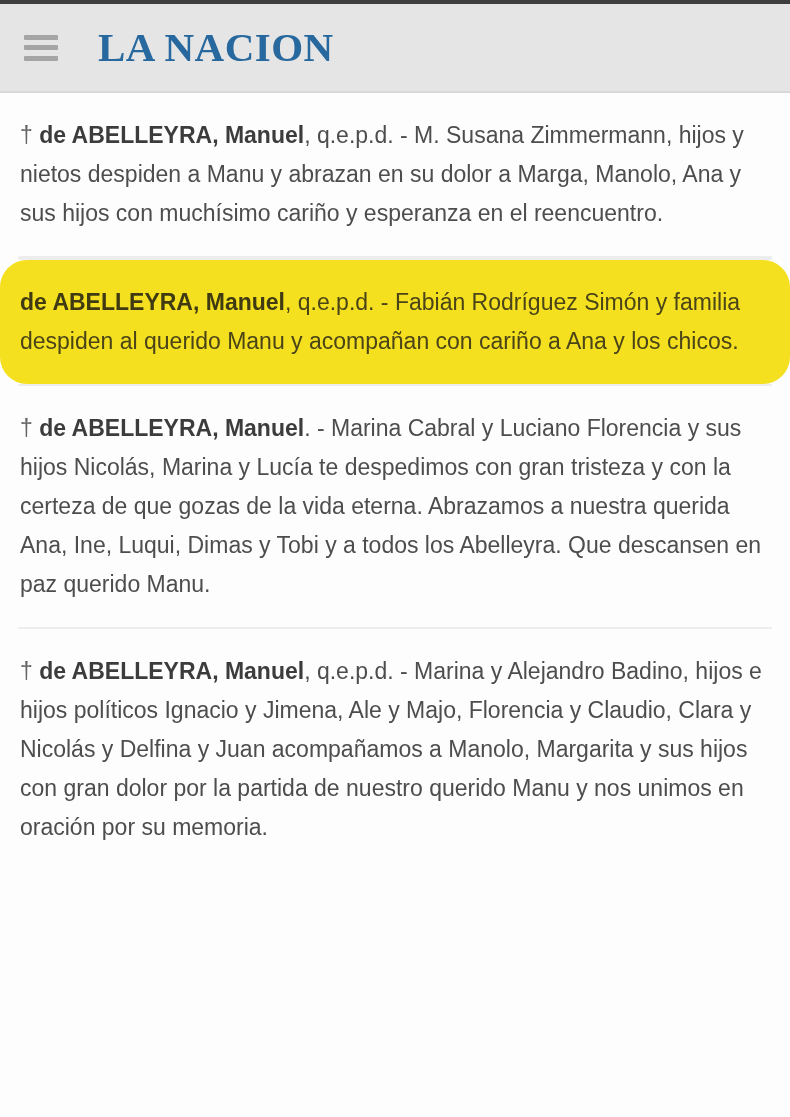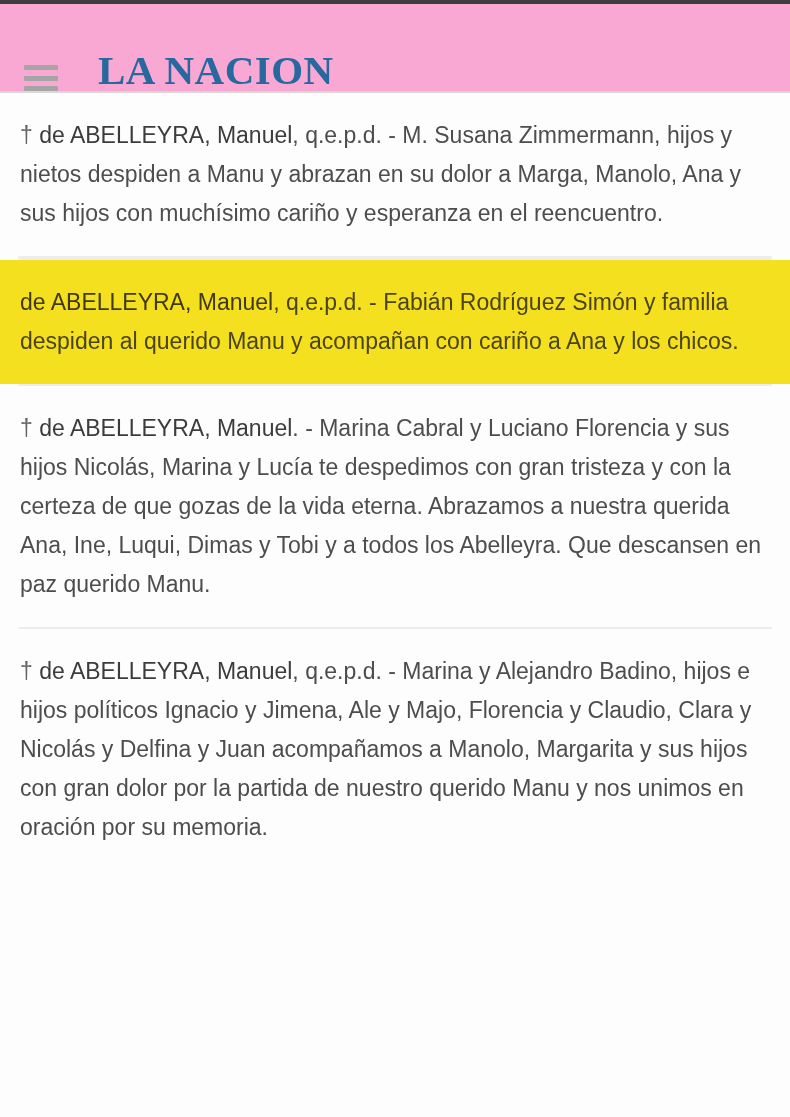--- a/index.html
+++ b/index.html
@@ -14,24 +14,24 @@
     background: #fdfdfd;
     margin: 0 auto;
     position: relative;
   }
   .top-strip {
     height: 4px;
     background: #3e3e3e;
   }
   header.site-header {
     display: flex;
-    align-items: flex-end;
+    align-items: center;
     height: 87px;
     padding: 0 24px;
-    background: #f9a8d4;
+    background: #e5e5e5;
     border-bottom: 2px solid #d8d8d8;
   }
   .menu-btn {
     width: 34px;
     height: 26px;
     display: flex;
     flex-direction: column;
     justify-content: space-between;
     cursor: pointer;
     flex: 0 0 auto;
@@ -65,24 +65,25 @@
   }
   .notice p {
     margin: 0;
   }
   .notice .cross {
     color: #646464;
     font-weight: 400;
   }
   .notice strong {
     color: #3c3c3c;
-    font-weight: 400;
+    font-weight: 700;
   }
   .notice.highlight {
     background: #f4e01f;
+    border-radius: 27px;
   }
   .notice.highlight,
   .notice.highlight strong,
   .notice.highlight .cross {
     color: #4a4418;
   }
   .notice.highlight strong { color: #3f3a12; }
   .divider {
     height: 2px;
     background: #ededed;

